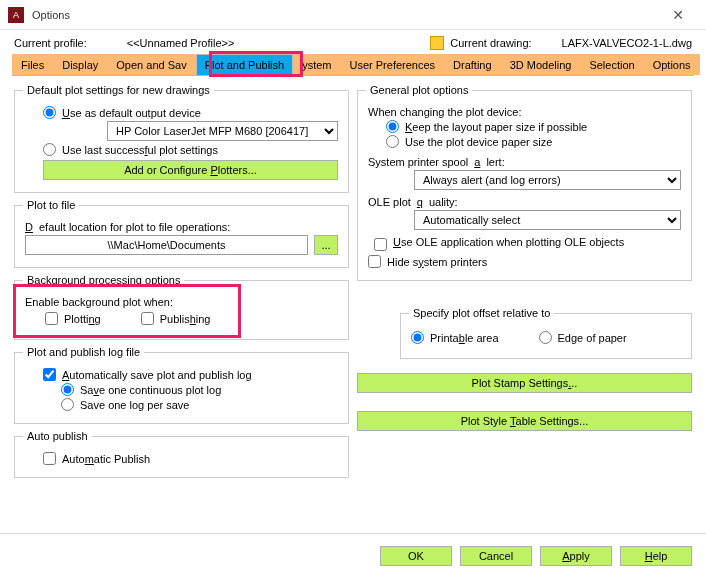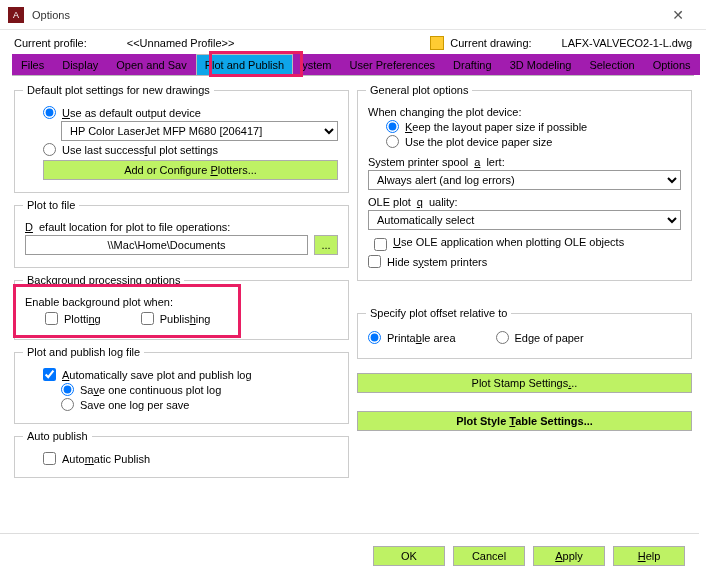--- a/index.html
+++ b/index.html
@@ -10,47 +10,47 @@
 .titlebar .title { flex: 1; color: #333; }
 .titlebar .close { width: 40px; text-align: center; color: #555; font-size: 14px; cursor: pointer; }
 
 .profile-row { display: flex; align-items: center; padding: 6px 14px 4px; color: #000; }
 .profile-row .pl { margin-right: 40px; }
 .profile-row .pv { margin-right: auto; }
 .profile-row .dicon { width:14px; height:14px; background:#fc3; border:1px solid #c90; margin-right:6px; }
 .profile-row .dl { margin-right: 30px; }
 
 .tabs { display: flex; border-bottom: 1px solid #bbb; margin: 0 12px; position: relative; }
-.tab { padding: 4px 8px; border: 1px solid transparent; border-bottom: none; background: #a21caf; color:#000; cursor:pointer; white-space:nowrap; }
+.tab { padding: 4px 8px; border: 1px solid transparent; border-bottom: none; background: #fdba74; color:#000; cursor:pointer; white-space:nowrap; }
 .tab.active { border-color: #bbb; position: relative; z-index: 2; background:#0ea5e9; }
 .tab-highlight { position:absolute; border:3px solid #e91e63; pointer-events:none; z-index:5; }
 
 .content { display:flex; padding: 8px 14px 0; gap: 8px; }
 .col { flex:1; display:flex; flex-direction:column; gap:6px; }
 
 fieldset { border:1px solid #ccc; padding: 8px 10px 10px; position:relative; }
 legend { padding:0 4px; color:#000; font-size:11px; margin-left:-2px; }
 
 .row { display:flex; align-items:center; gap:6px; margin: 2px 0; }
 .indent { margin-left: 18px; }
 .indent2 { margin-left: 36px; }
 
 input[type=radio], input[type=checkbox] { width:13px; height:13px; margin:0; }
 label { cursor:default; }
 .u { text-decoration: underline; }
 
 select, input[type=text] { border:1px solid #999; background:#fff; padding:1px 4px; height:20px; font-size:11px; }
-select { width: 100%; }
+select { width: 100%; margin-left: 46px; }
 .btn { background:#bef264; border:1px solid #adadad; padding:3px 10px; text-align:center; cursor:pointer; }
 .btn.wide { width:100%; }
 .btn.icon { width:24px; height:20px; padding:0; display:flex; align-items:center; justify-content:center; }
 
 .highlight-box { position:absolute; border:3px solid #e91e63; pointer-events:none; z-index:10; }
 
-.footer { position:absolute; bottom:0; left:0; right:7px; height:44px; border-top:1px solid #ddd; display:flex; align-items:center; justify-content:flex-end; gap:8px; padding:0 14px; }
+.footer { position:absolute; bottom:0; left:0; right:0; height:44px; border-top:1px solid #ddd; display:flex; align-items:center; justify-content:flex-end; gap:8px; padding:0 14px; }
 .footer .btn { min-width:72px; }
 </style>
 </head>
 <body>
 
 <div class="titlebar">
   <div class="app-icon">A</div>
   <div class="title">Options</div>
   <div class="close">✕</div>
 </div>
@@ -176,36 +176,36 @@
         <span class="dicon" style="margin-top:2px;"></span>
         <input type="checkbox" style="margin-top: 2px;">
         <label><span class="u">U</span>se OLE application when plotting OLE objects</label>
       </div>
       <div class="row" style="margin-top:4px;">
         <input type="checkbox" style="">
         <label>Hide s<span class="u">y</span>stem printers</label>
       </div>
     </fieldset>
 
-    <fieldset style="margin-top:20px;">
+    <fieldset style="margin-top:20px;margin-left:43px;">
       <legend>Specify plot offset relative to</legend>
       <div class="row" style="gap:40px;">
         <span class="row">
             <input type="radio" checked="" style="">
             <label>Printa<span class="u">b</span>le area</label>
           </span>
         <span class="row">
             <input type="radio" style="">
             <label>Ed<span class="u">g</span>e of paper</label>
           </span>
       </div>
     </fieldset>
 
     <button class="btn wide" style="margin-top:8px;">Plot Stamp Settings<span class="u">.</span>..</button>
-    <button class="btn wide" style="margin-top:12px;font-weight:bold;">Plot Style <span class="u">T</span>able Settings...</button>
+    <button class="btn wide" style="margin-top:12px;">Plot Style <span class="u">T</span>able Settings...</button>
 
   </div>
 </div>
 
 <div class="footer">
   <button class="btn">OK</button>
   <button class="btn">Cancel</button>
   <button class="btn"><span class="u">A</span>pply</button>
   <button class="btn"><span class="u">H</span>elp</button>
 </div>

